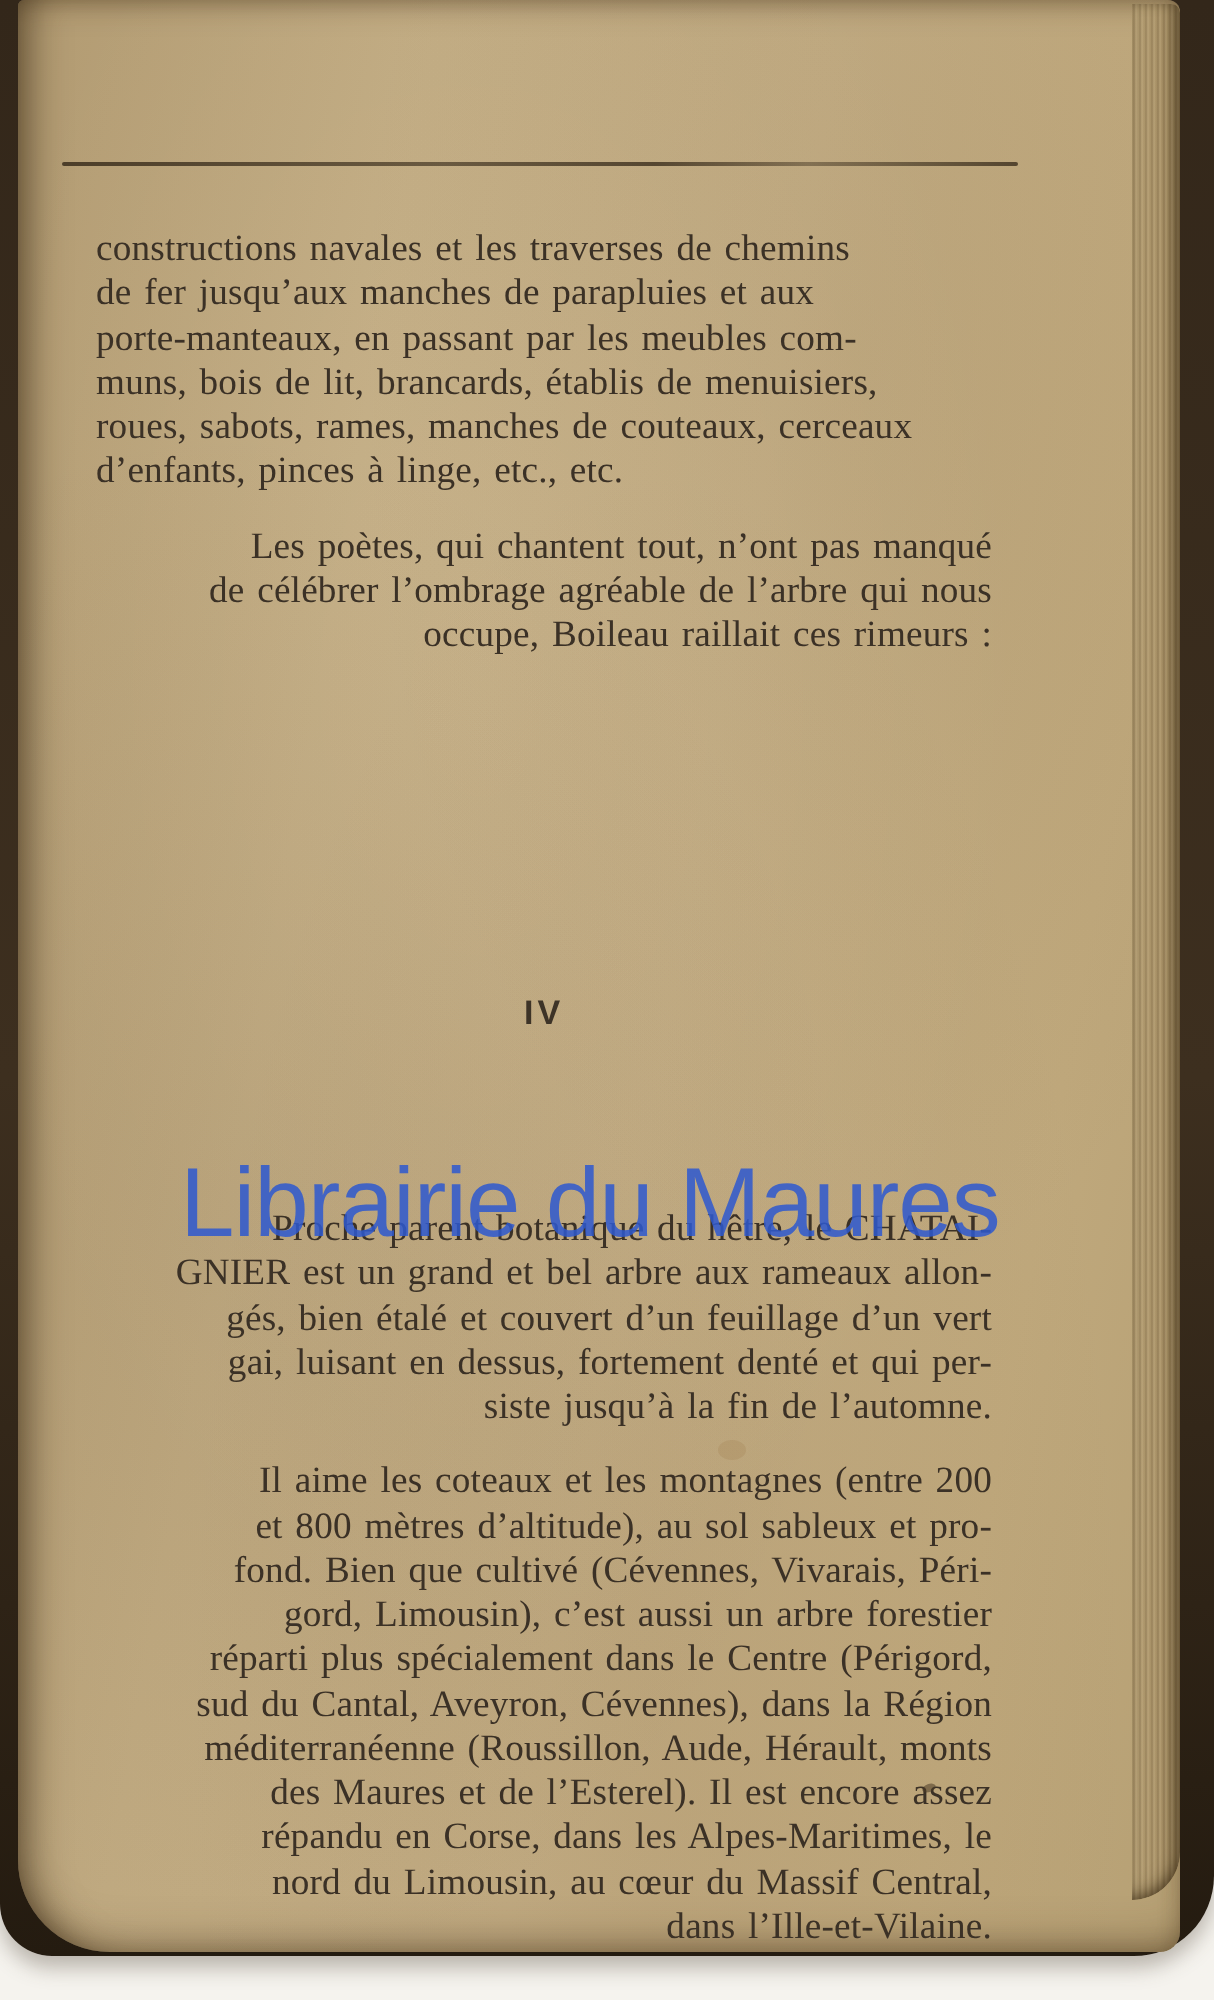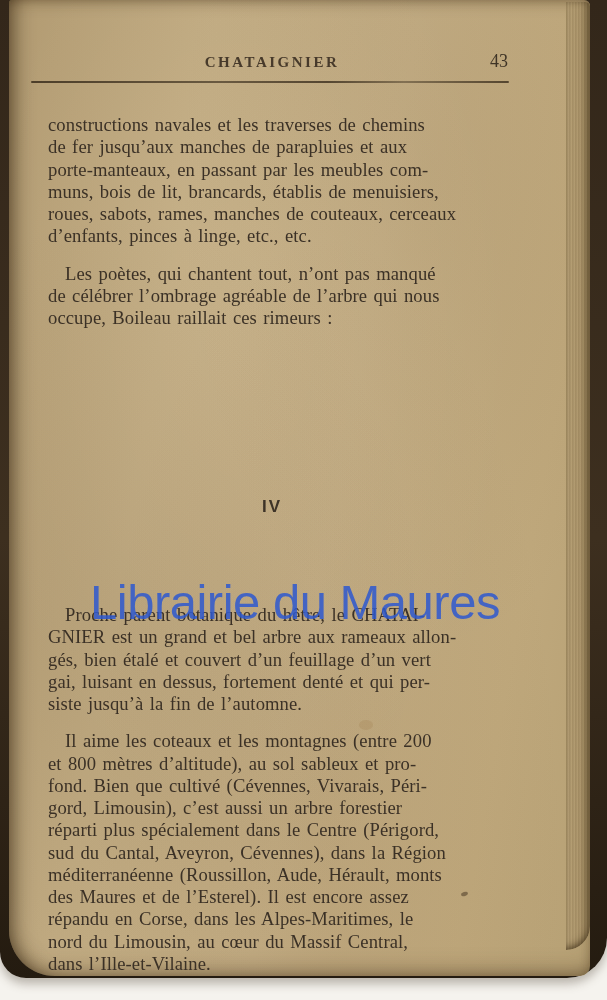--- a/index.html
+++ b/index.html
@@ -60,21 +60,21 @@
       rgba(58,45,28,.8) 62%, rgba(58,45,28,.45) 78%, rgba(58,45,28,.8) 100%);
     border-radius:1px;
   }
   .flow{position:absolute;}
   .flow-a{top:99px;}
   .flow-c{top:589px;font-family:Liberation Serif, serif;}
   .para{
     white-space:pre-line;font-size:18.6px;line-height:22.25px;
     word-spacing:1.6px;letter-spacing:.1px;margin:15px;
   }
-  .indent{text-indent:17px;}
+  .indent{text-indent:17px;text-align:right;}
   .verse{
     white-space:pre-line;font-size:15.6px;line-height:19px;
     margin:3px 0 9px 24px;word-spacing:1.2px;
   }
   .chapter-number{
     position:absolute;left:24px;width:478px;top:497px;text-align:center;
     font-family:Liberation Sans, sans-serif;font-weight:bold;
     font-size:17px;letter-spacing:2px;color:#3d3327;
   }
   .chapter-title{
@@ -100,24 +100,20 @@
     background:rgba(150,110,60,.18);border-radius:50%;
   }
 </style>
 </head>
 <body>
 
 <div class="book-back"></div>
 
 <div class="page">
 
-  <div class="content running-header" style="position:absolute;">
-    <div class="running-title">CHATAIGNIER</div>
-    <div class="page-number">43</div>
-  </div>
 
   <div class="header-rule"></div>
 
   <div class="flow flow-a content">
     <p class="para ink">constructions navales et les traverses de chemins
 de fer jusqu’aux manches de parapluies et aux
 porte-manteaux, en passant par les meubles com-
 muns, bois de lit, brancards, établis de menuisiers,
 roues, sabots, rames, manches de couteaux, cerceaux
 d’enfants, pinces à linge, etc., etc.</p>

